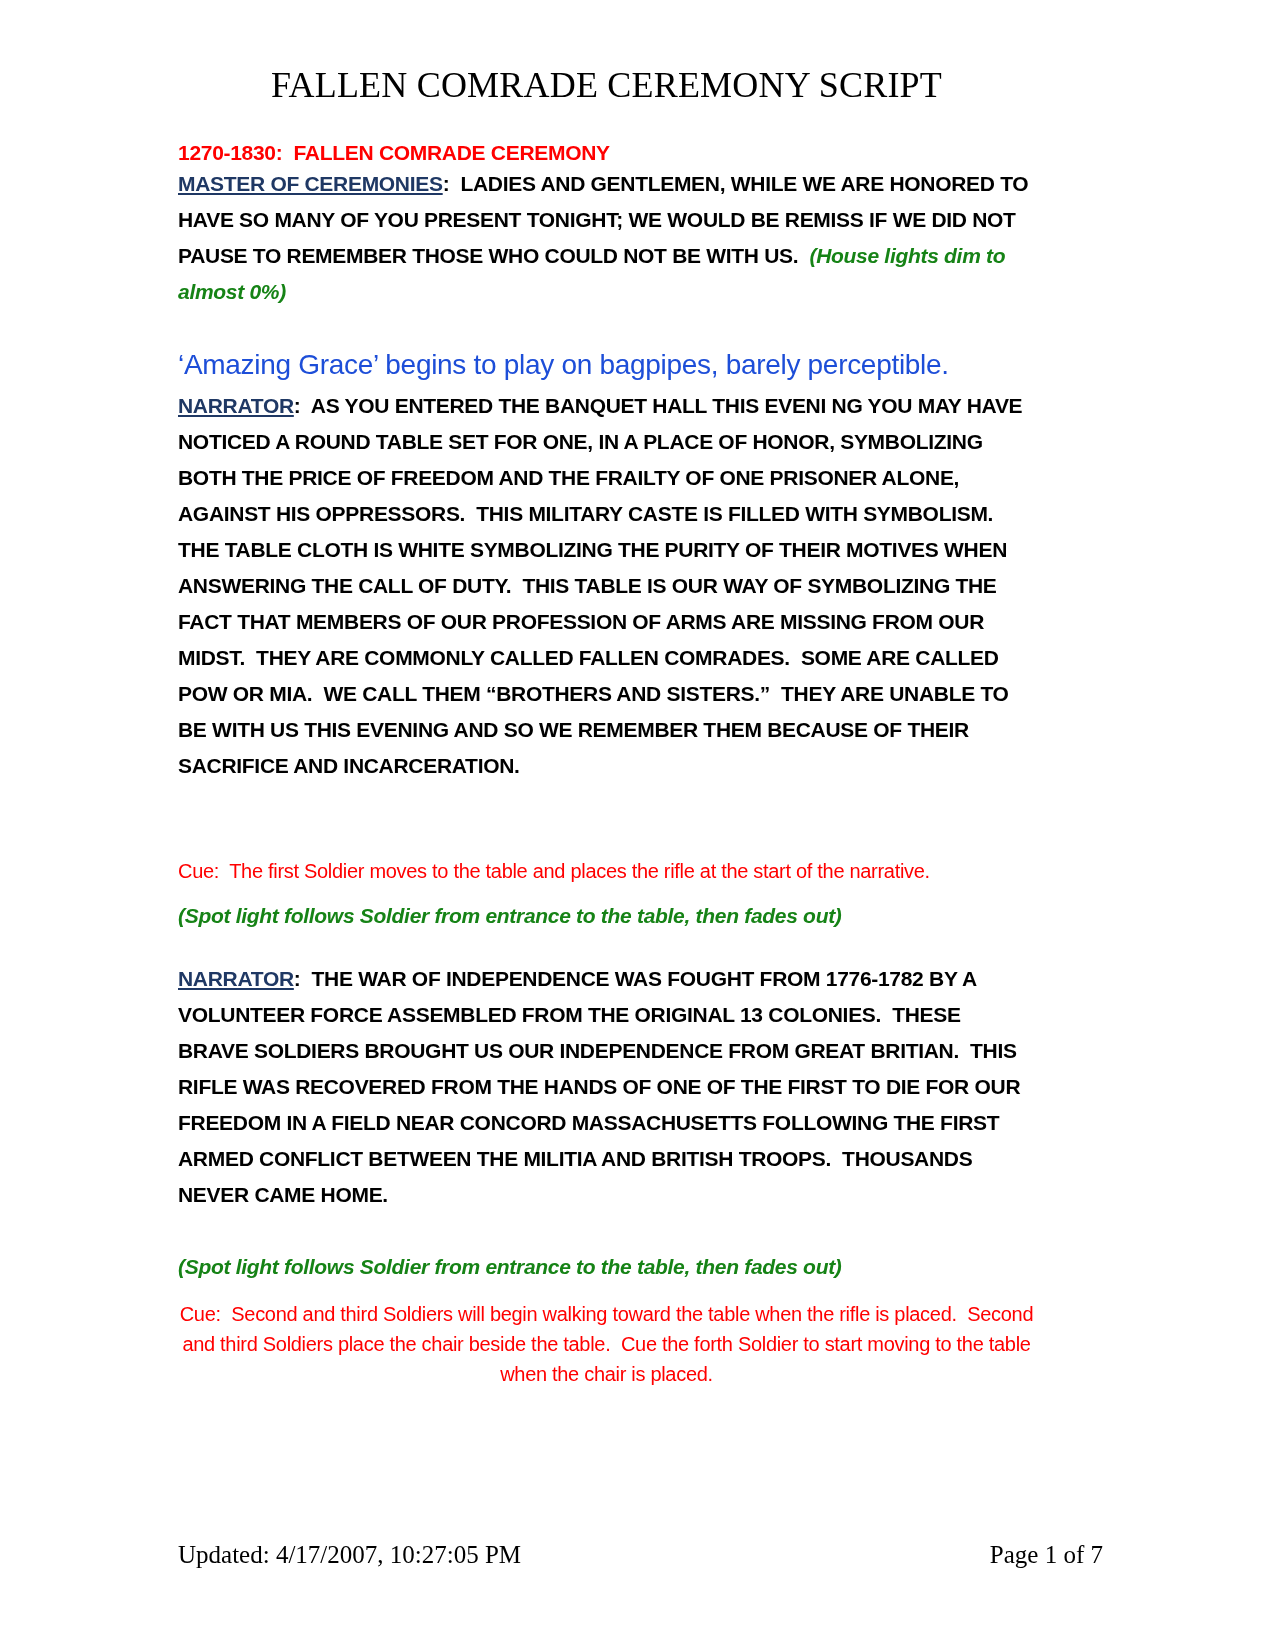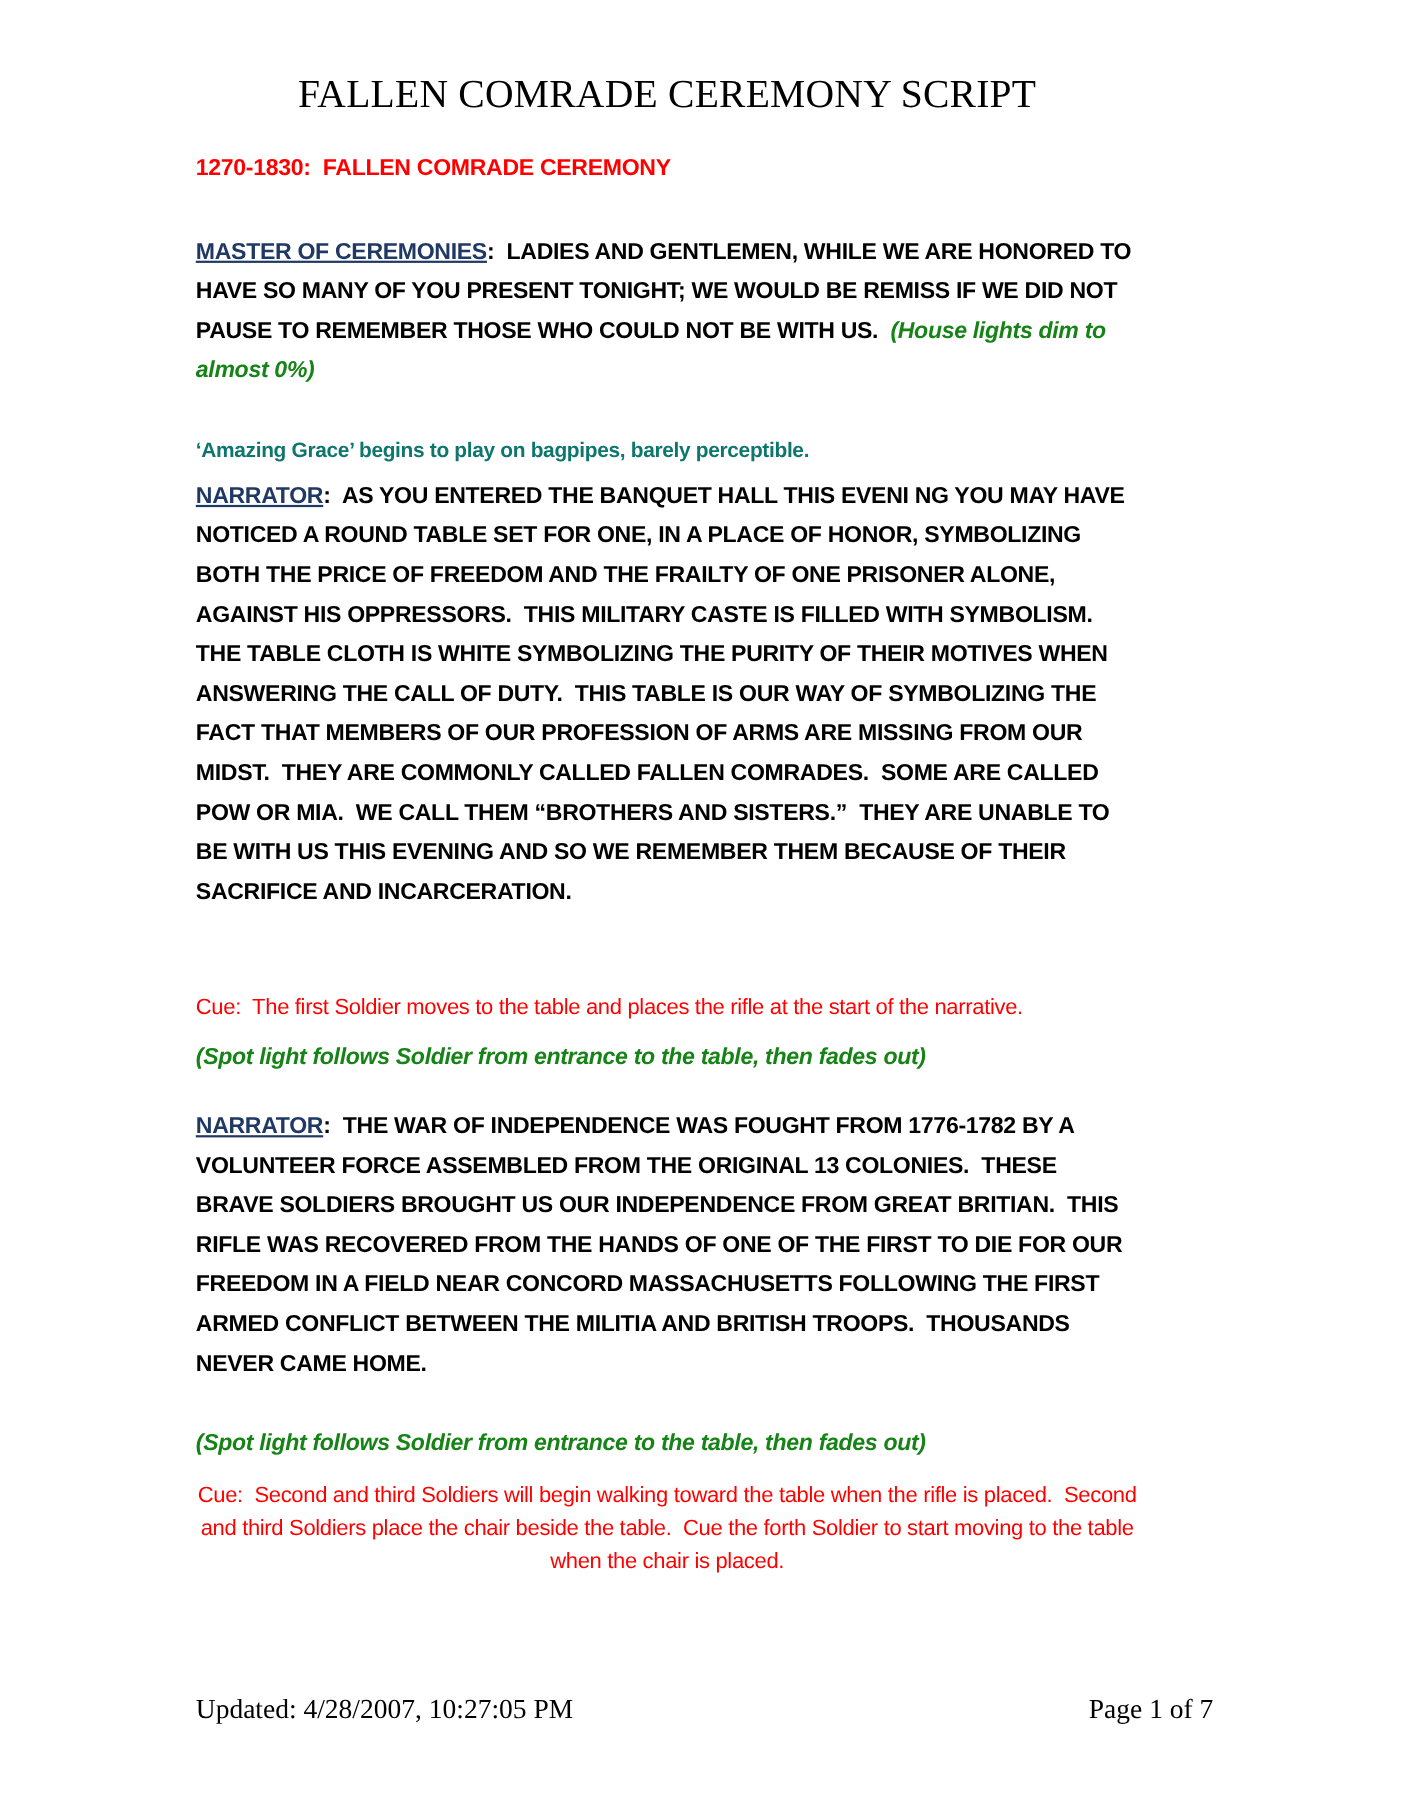--- a/index.html
+++ b/index.html
@@ -36,39 +36,39 @@
     font-weight: 700;
     letter-spacing: -0.3px;
     color: #FF0000;
   }
   .speech-para {
     font-size: 21px;
     font-weight: 700;
     line-height: 36px;
     letter-spacing: -0.3px;
   }
-  .mc-para       { margin-top: 45px; }
+  .mc-para       { }
   .narrator-1    { margin-top: 8px;  }
   .narrator-2    { margin-top: 30px; }
 
   .speaker-label {
     color: #1F3864;
     text-decoration: underline;
   }
   .stage-inline {
     color: #168316;
     font-style: italic;
   }
   .music-cue {
     margin-top: 40px;
-    font-size: 19px;
-    font-weight: 700;
+    font-size: 28px;
+    font-weight: 400;
     line-height: 30px;
     letter-spacing: -0.3px;
-    color: #0f766e;
+    color: #1d4ed8;
   }
   .stage-block {
     font-size: 21px;
     font-weight: 700;
     font-style: italic;
     line-height: 30px;
     letter-spacing: -0.3px;
     color: #168316;
   }
   .stage-1 { margin-top: 22px; }
@@ -120,16 +120,16 @@
 
     <p class="speech-para narrator-2"><span class="speaker-label">NARRATOR</span><span>:  </span><span>THE WAR OF INDEPENDENCE WAS FOUGHT FROM 1776-1782 BY A VOLUNTEER FORCE ASSEMBLED FROM THE ORIGINAL 13 COLONIES.  THESE BRAVE SOLDIERS BROUGHT US OUR INDEPENDENCE FROM GREAT BRITIAN.  THIS RIFLE WAS RECOVERED FROM THE HANDS OF ONE OF THE FIRST TO DIE FOR OUR FREEDOM IN A FIELD NEAR CONCORD MASSACHUSETTS FOLLOWING THE FIRST ARMED CONFLICT BETWEEN THE MILITIA AND BRITISH TROOPS.  THOUSANDS NEVER CAME HOME.</span></p>
 
     <p class="stage-block stage-3">(Spot light follows Soldier from entrance to the table, then fades out)</p>
 
     <p class="cue-block cue-2">Cue:  Second and third Soldiers will begin walking toward the table when the rifle is placed.  Second and third Soldiers place the chair beside the table.  Cue the forth Soldier to start moving to the table when the chair is placed.</p>
 
   </div>
 
   <div class="footer">
-    <span>Updated:  4/28/2007, 10:27:05 PM</span>
+    <span>Updated:  4/17/2007, 10:27:05 PM</span>
     <span>Page 1 of 7</span>
   </div>
 </div>
 
 </body></html>

